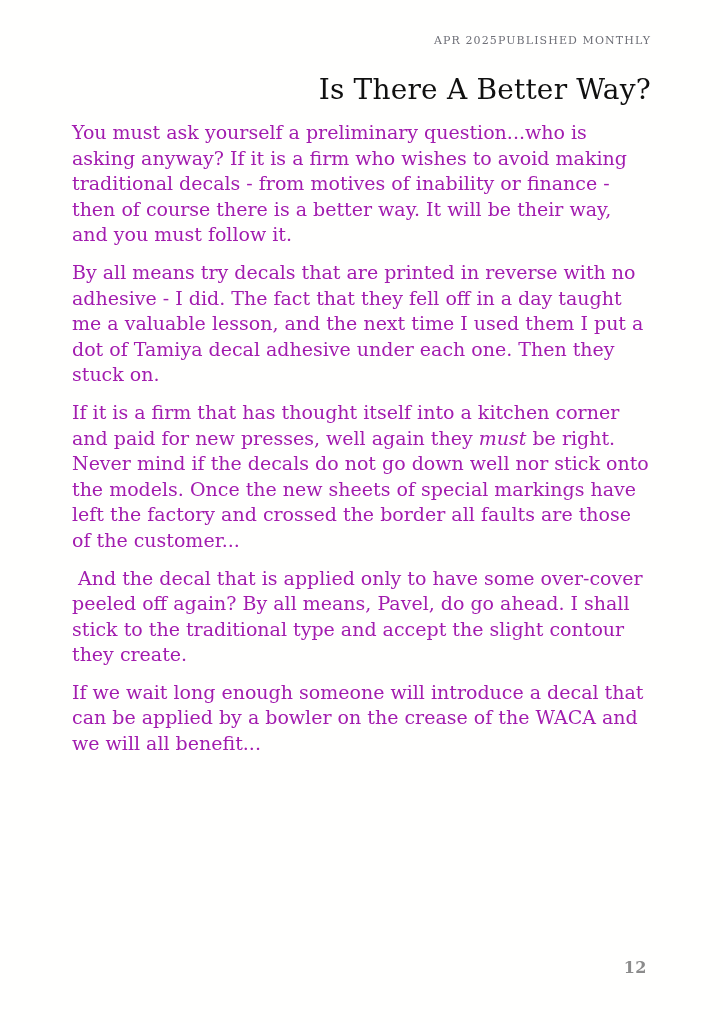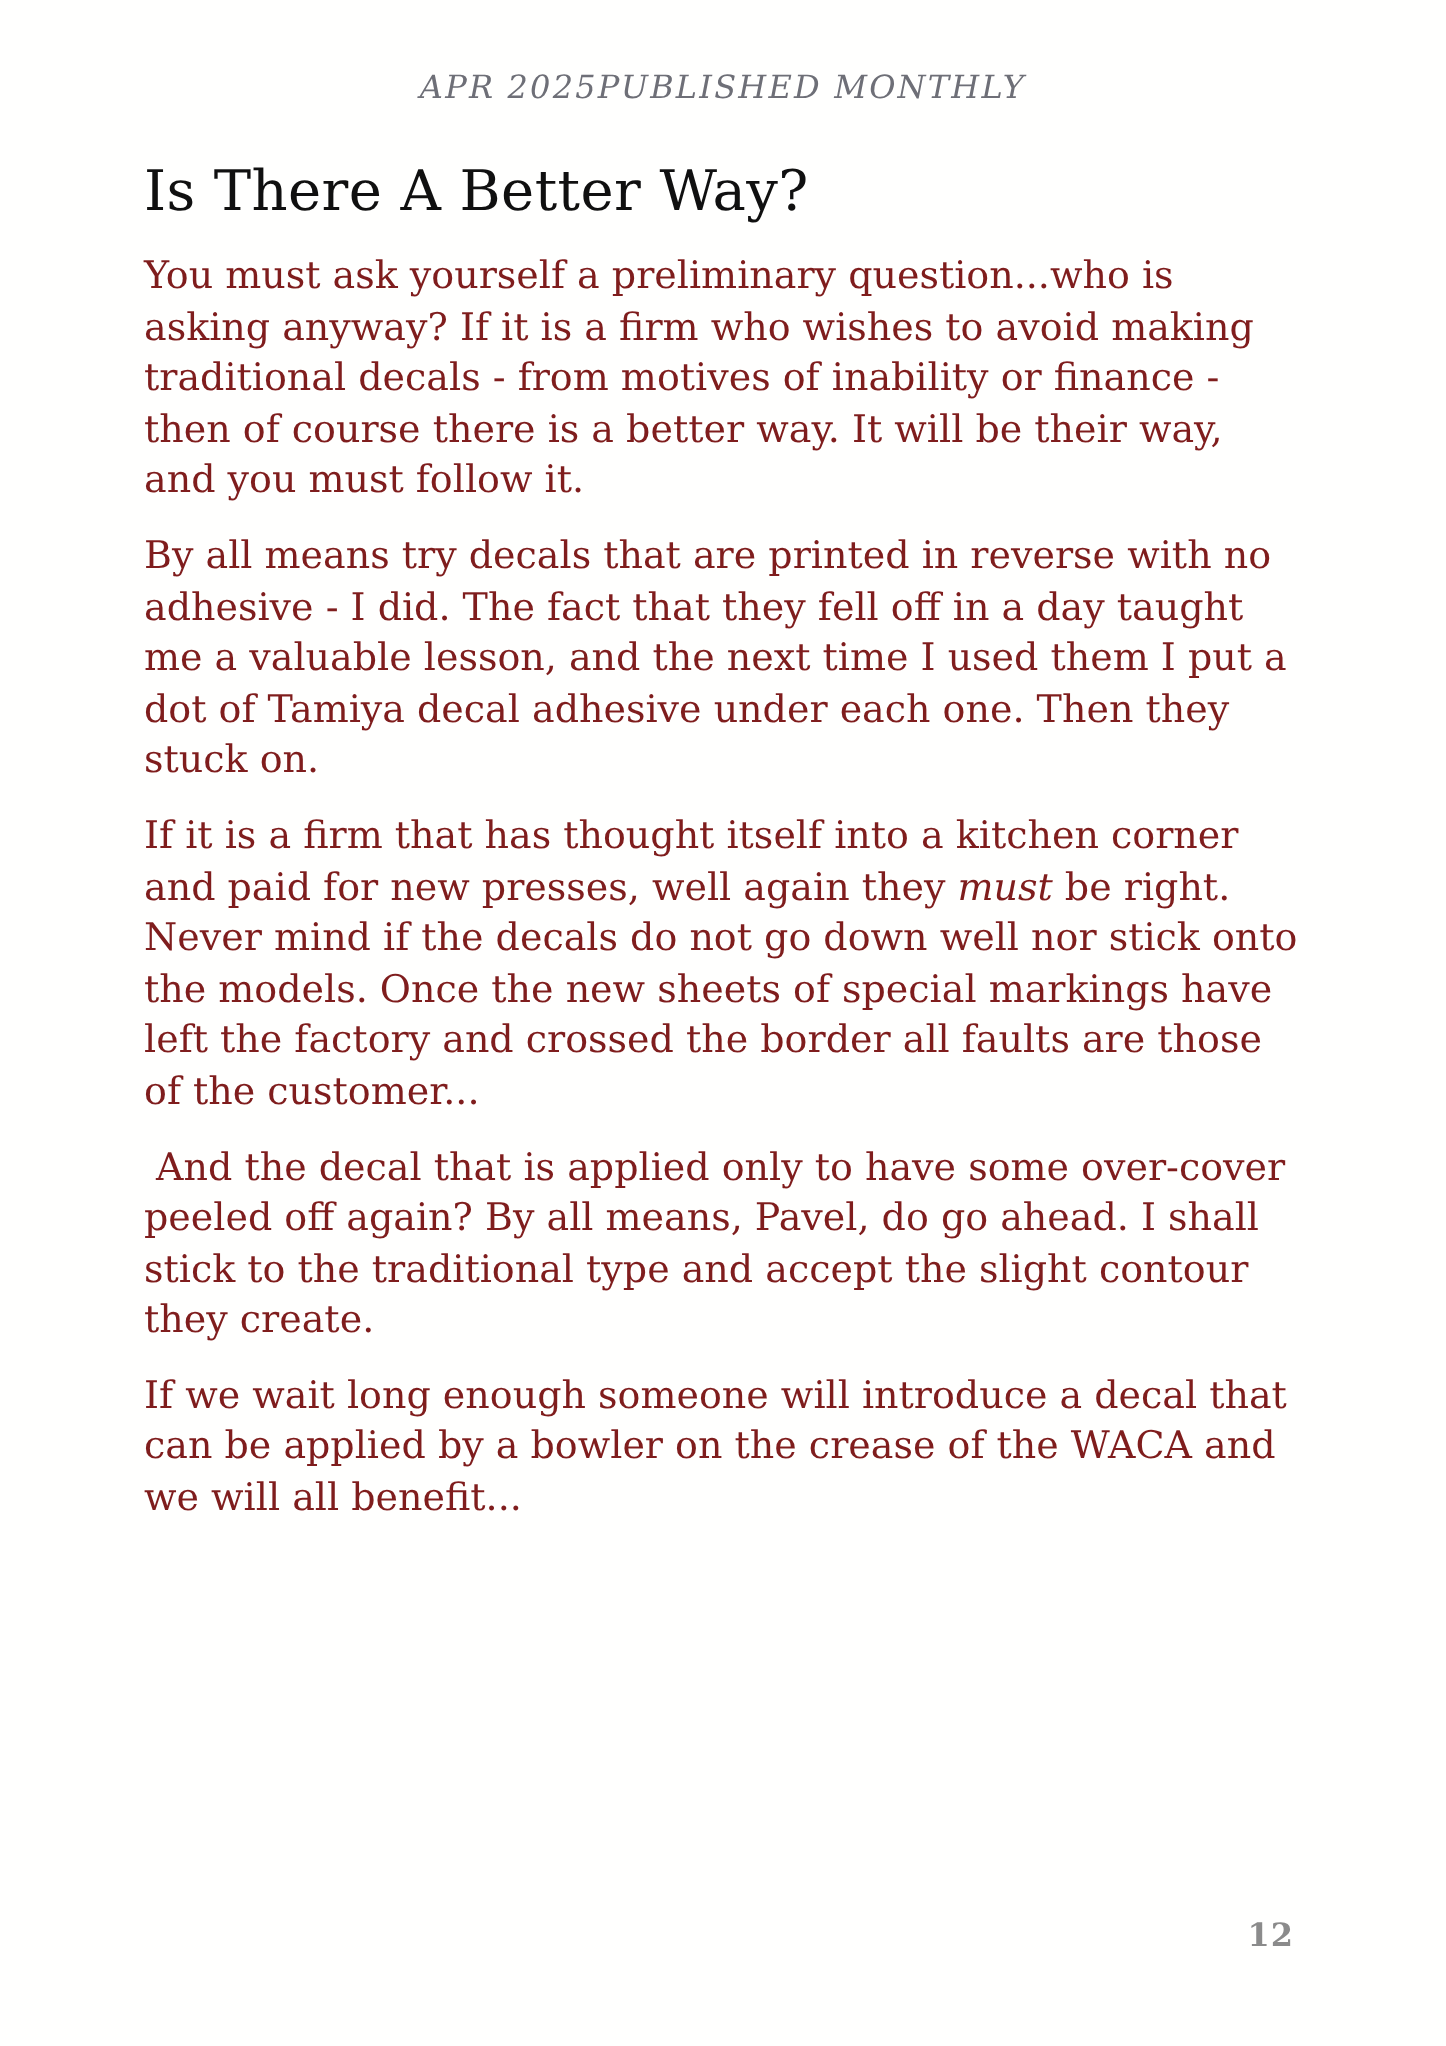--- a/index.html
+++ b/index.html
@@ -14,46 +14,45 @@
     margin: 0 auto;
     background: #fffffe;
     box-sizing: border-box;
     padding: 34px 72px 0 72px;
     font-family: "DejaVu Serif", "Liberation Serif", serif;
     color: #171717;
     overflow: hidden;
   }
   .masthead {
     display: flex;
-    justify-content: center;
+    justify-content: flex-end;
     align-items: baseline;
-    font-size: 16px;
+    font-size: 11px;
     letter-spacing: 1.1px;
     color: #6e6f77;
     font-weight: normal;
-    font-style: italic;
   }
   .article-title {
     margin: 26px 0 0 0;
-    text-align: left;
+    text-align: right;
     font-size: 28px;
     line-height: 34px;
     font-weight: normal;
     color: #101010;
     letter-spacing: 0.2px;
   }
   .article-body {
     margin-top: 13px;
   }
   .article-body p {
     margin: 0 0 12px 0;
     font-size: 19px;
     line-height: 25.6px;
     white-space: pre-wrap;       
-    color: #7f1d1d;
+    color: #a21caf;
   }
   .article-body p em {
     font-style: italic;
   }
   .page-number {
     position: absolute;
     right: 76px;
     bottom: 46px;
     font-size: 16px;
     font-weight: bold;

